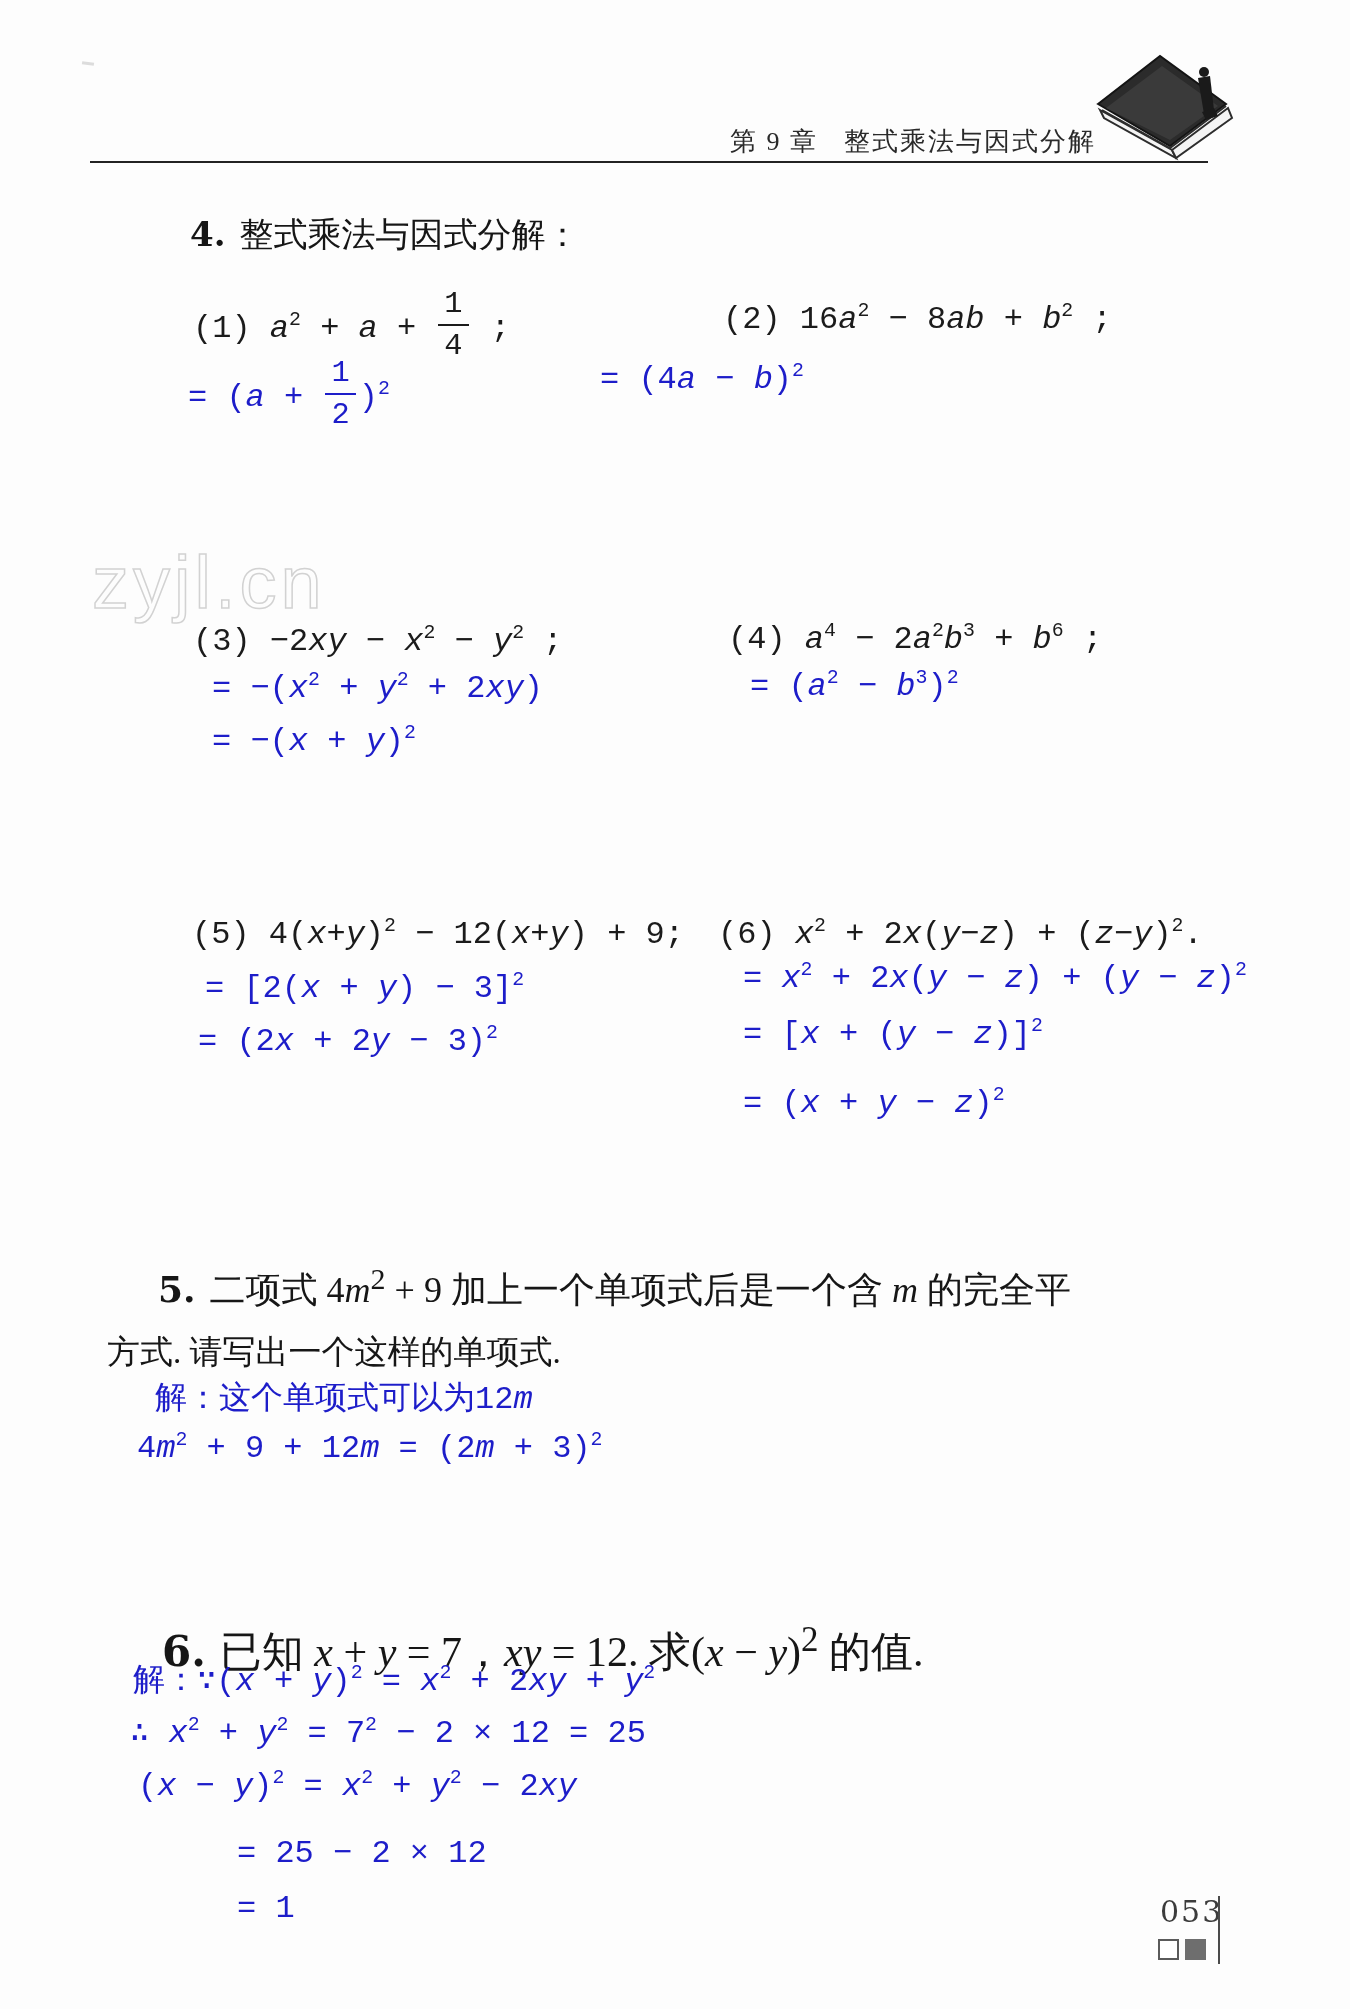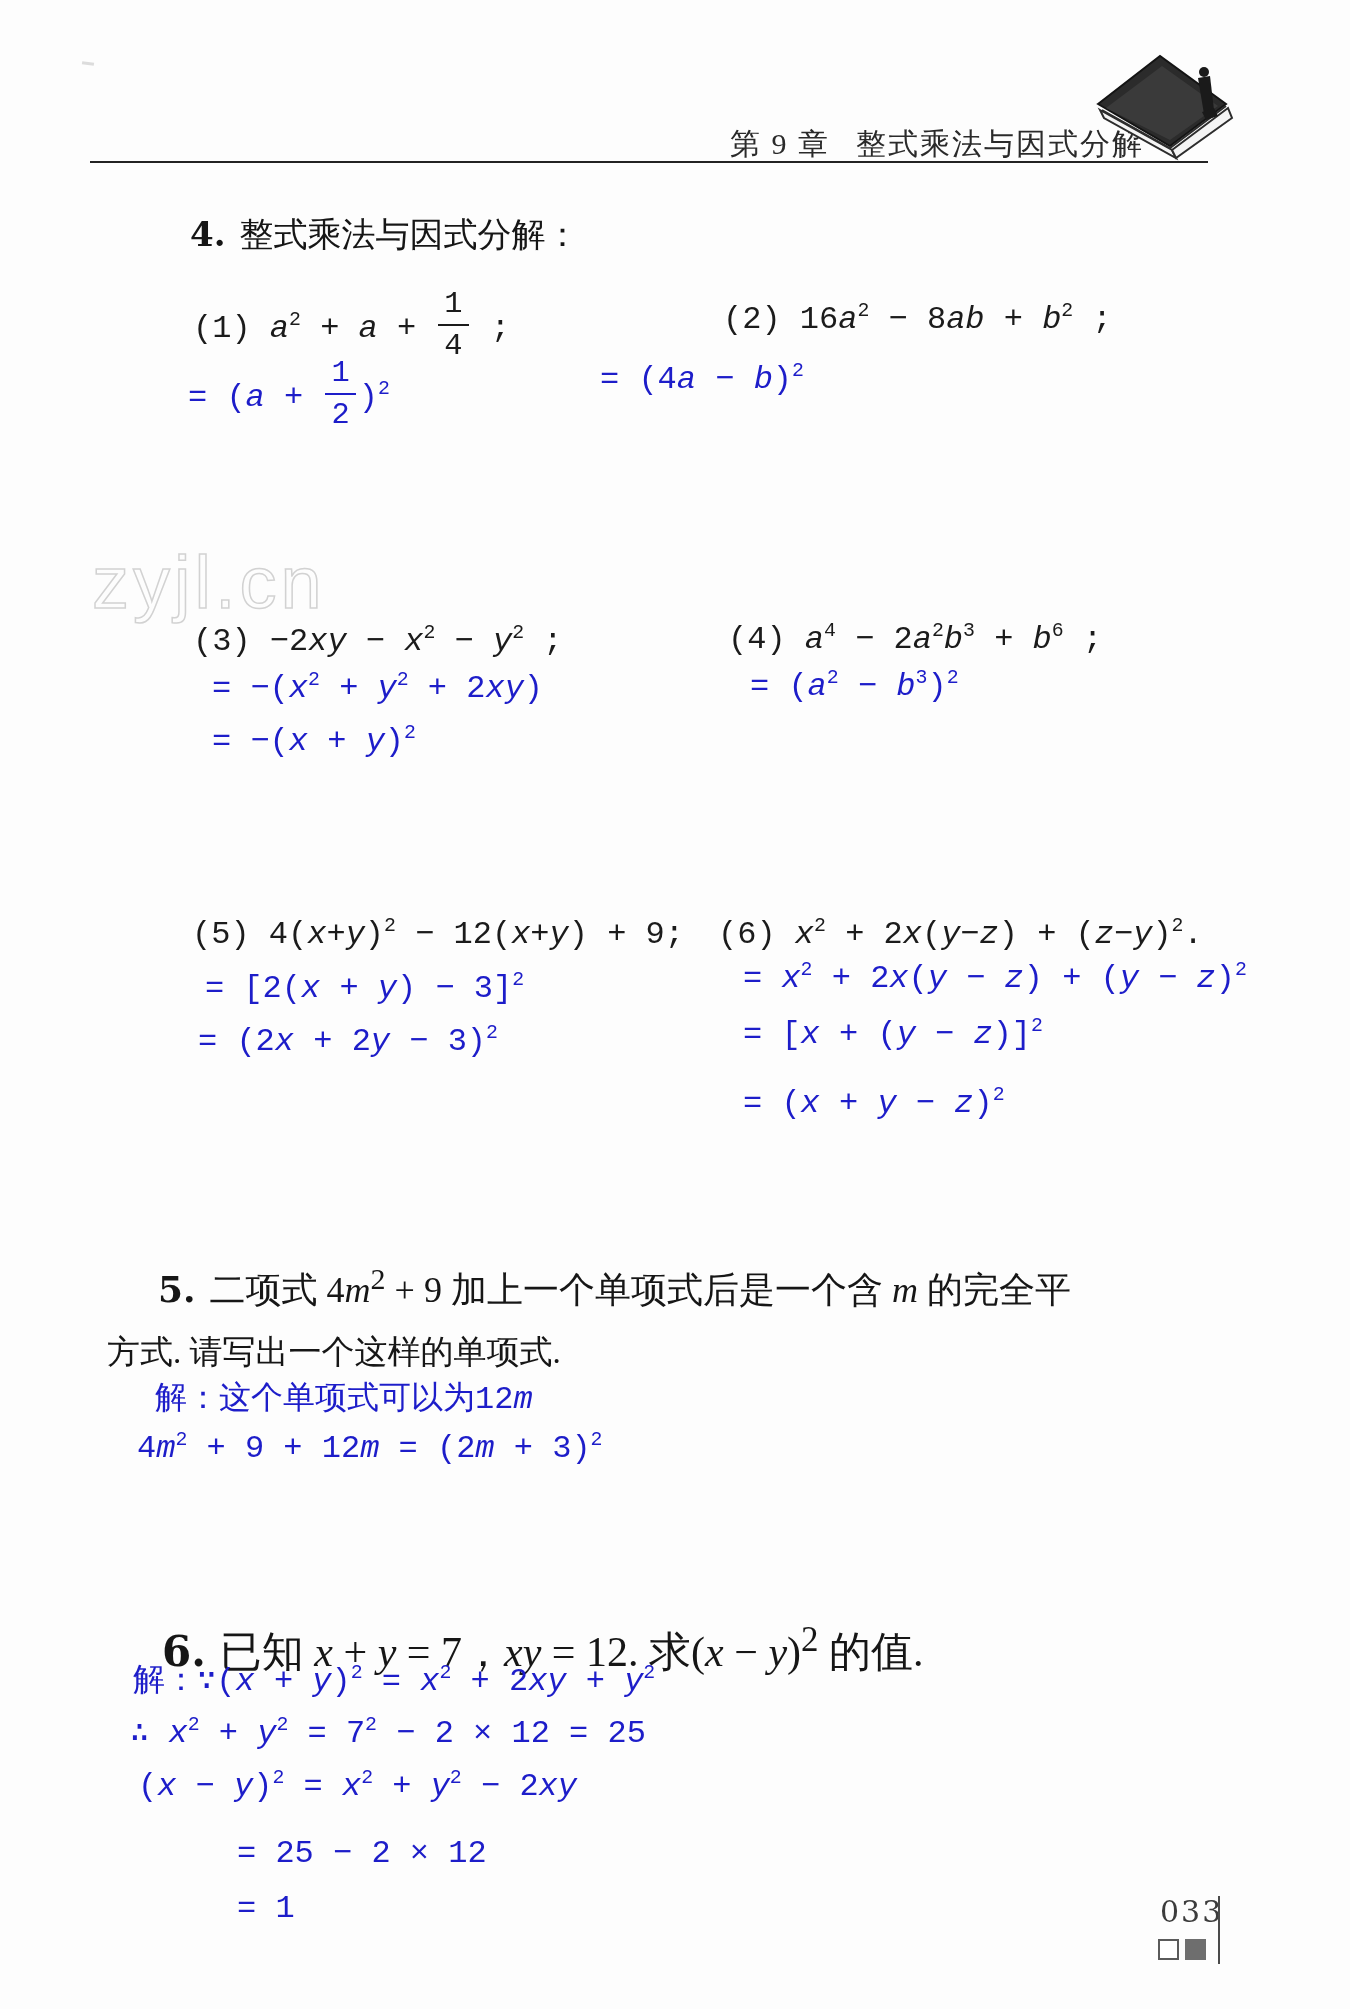--- a/index.html
+++ b/index.html
@@ -1,21 +1,21 @@
 <!DOCTYPE html>
 <html><head>
 <meta charset="utf-8">
 <style>
   html,body{margin:0;padding:0}
   body{
     position:relative;width:1350px;height:2009px;overflow:hidden;
     background:#fdfdfd;font-family:"Liberation Serif",serif;color:#1f1f1f;
   }
   
-  .header-text{position:absolute;left:730px;top:124px;font-size:30px;color:#2a2a2a;white-space:nowrap;letter-spacing:2px}
+  .header-text{position:absolute;left:730px;top:124px;font-size:26px;color:#2a2a2a;white-space:nowrap;letter-spacing:2px}
   .header-title{margin-left:26px}
   .header-rule{position:absolute;left:90px;top:161px;width:1118px;height:2px;background:#232323}
   .book-icon{position:absolute;left:1086px;top:52px;width:156px;height:112px}
   .scan-mark{position:absolute;left:82px;top:62px;width:12px;height:3px;background:#dcdcdc;transform:rotate(8deg)}
   
   .watermark{
     position:absolute;left:92px;top:540px;font-family:Liberation Sans, sans-serif;
     font-size:74px;letter-spacing:4px;color:transparent;
     -webkit-text-stroke:1.5px #d2d2d2;white-space:nowrap
   }
@@ -94,16 +94,16 @@
 
 <div class="qhead" style="left:162px;top:1620px;font-size:42px">
   <b class="qnum">6.</b><span class="qtitle">已知 <i>x</i> + <i>y</i> = 7，<i>xy</i> = 12. 求(<i>x</i> − <i>y</i>)<sup>2</sup> 的值.</span>
 </div>
 <div class="math blue" style="left:133px;top:1662px">解：∵(<i>x</i> + <i>y</i>)<sup>2</sup> = <i>x</i><sup>2</sup> + 2<i>xy</i> + <i>y</i><sup>2</sup></div>
 <div class="math blue" style="left:130px;top:1714px">∴ <i>x</i><sup>2</sup> + <i>y</i><sup>2</sup> = 7<sup>2</sup> − 2 × 12 = 25</div>
 <div class="math blue" style="left:138px;top:1767px">(<i>x</i> − <i>y</i>)<sup>2</sup> = <i>x</i><sup>2</sup> + <i>y</i><sup>2</sup> − 2<i>xy</i></div>
 <div class="math blue" style="left:237px;top:1834px">= 25 − 2 × 12</div>
 <div class="math blue" style="left:237px;top:1889px">= 1</div>
 
-<div class="footer-num">033</div>
+<div class="footer-num">053</div>
 <div class="footer-bar"></div>
 <div class="sq-outline"></div>
 <div class="sq-filled"></div>
 
 </body></html>

